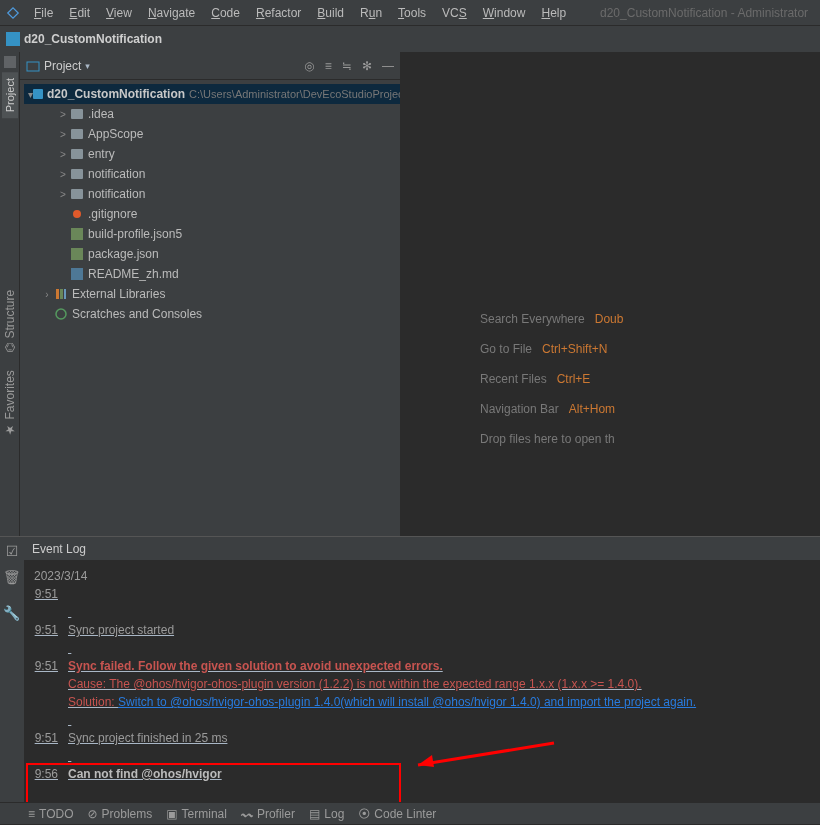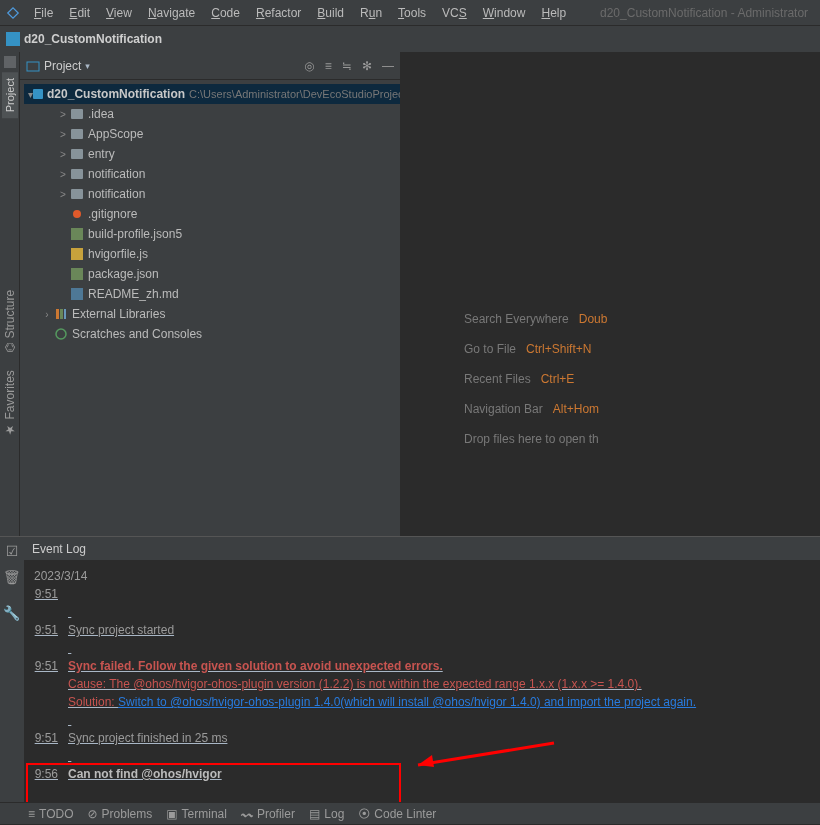--- a/index.html
+++ b/index.html
@@ -27,21 +27,21 @@
 .tree .row { display:flex; align-items:center; height:20px; padding-left:4px; white-space:nowrap; }
 .tree .row.sel { background:#0d293e; }
 .tree .arrow { width:14px; text-align:center; color:#888; font-size:10px; }
 .tree .ficon { width:14px; height:14px; margin-right:4px; display:flex; align-items:center; justify-content:center; }
 .tree .fname { color:#c8c8c8; font-weight:bold; }
 .tree .flabel { color:#bbb; }
 .tree .fpath { color:#777; margin-left:4px; font-weight:normal; font-size:11px; }
 .tree .lvl1 { padding-left:16px; }
 .tree .lvl2 { padding-left:32px; }
 .editor { flex:1; background:#2b2b2b; position:relative; color:#787878; padding-top:260px; }
-.editor .tips { display:flex; flex-direction:column; gap:16px; padding-left:64px; }
+.editor .tips { display:flex; flex-direction:column; gap:16px; padding-left:80px; }
 .editor .tip { white-space:nowrap; }
 .editor .tip .key { color:#cc7832; margin-left:10px; }
 .eventwrap { display:flex; height:266px; border-top:1px solid #555; }
 .eventgutter { width:24px; background:#3c3f41; display:flex; flex-direction:column; align-items:center; padding-top:6px; gap:10px; color:#999; }
 .eventgutter span { cursor:pointer; font-size:14px; }
 .eventlog { flex:1; background:#2b2b2b; display:flex; flex-direction:column; }
 .evheader { height:24px; background:#3c3f41; display:flex; align-items:center; padding:0 8px; border-bottom:1px solid #2b2b2b; color:#ccc; }
 .evbody { flex:1; padding:6px 6px 6px 6px; position:relative; overflow:hidden; }
 .evrow { display:flex; gap:10px; padding:2px 0;text-decoration:underline; }
 .evtime { width:28px; color:#9b9b9b; text-align:right; }
@@ -171,29 +171,20 @@
               <svg width="12" height="12">
                 <rect width="12" height="12" fill="#6a8759"></rect>
               </svg>
             </span>
             <span class="flabel">build-profile.json5</span>
           </div>
           <div class="row lvl2">
             <span class="arrow"></span>
             <span class="ficon">
               <svg width="12" height="12">
-                <rect width="12" height="12" fill="#c7a23c"></rect>
-              </svg>
-            </span>
-            <span class="flabel">hvigorfile.js</span>
-          </div>
-          <div class="row lvl2">
-            <span class="arrow"></span>
-            <span class="ficon">
-              <svg width="12" height="12">
                 <rect width="12" height="12" fill="#6a8759"></rect>
               </svg>
             </span>
             <span class="flabel">package.json</span>
           </div>
           <div class="row lvl2">
             <span class="arrow"></span>
             <span class="ficon">
               <svg width="12" height="12">
                 <rect width="12" height="12" fill="#4e7896"></rect>

